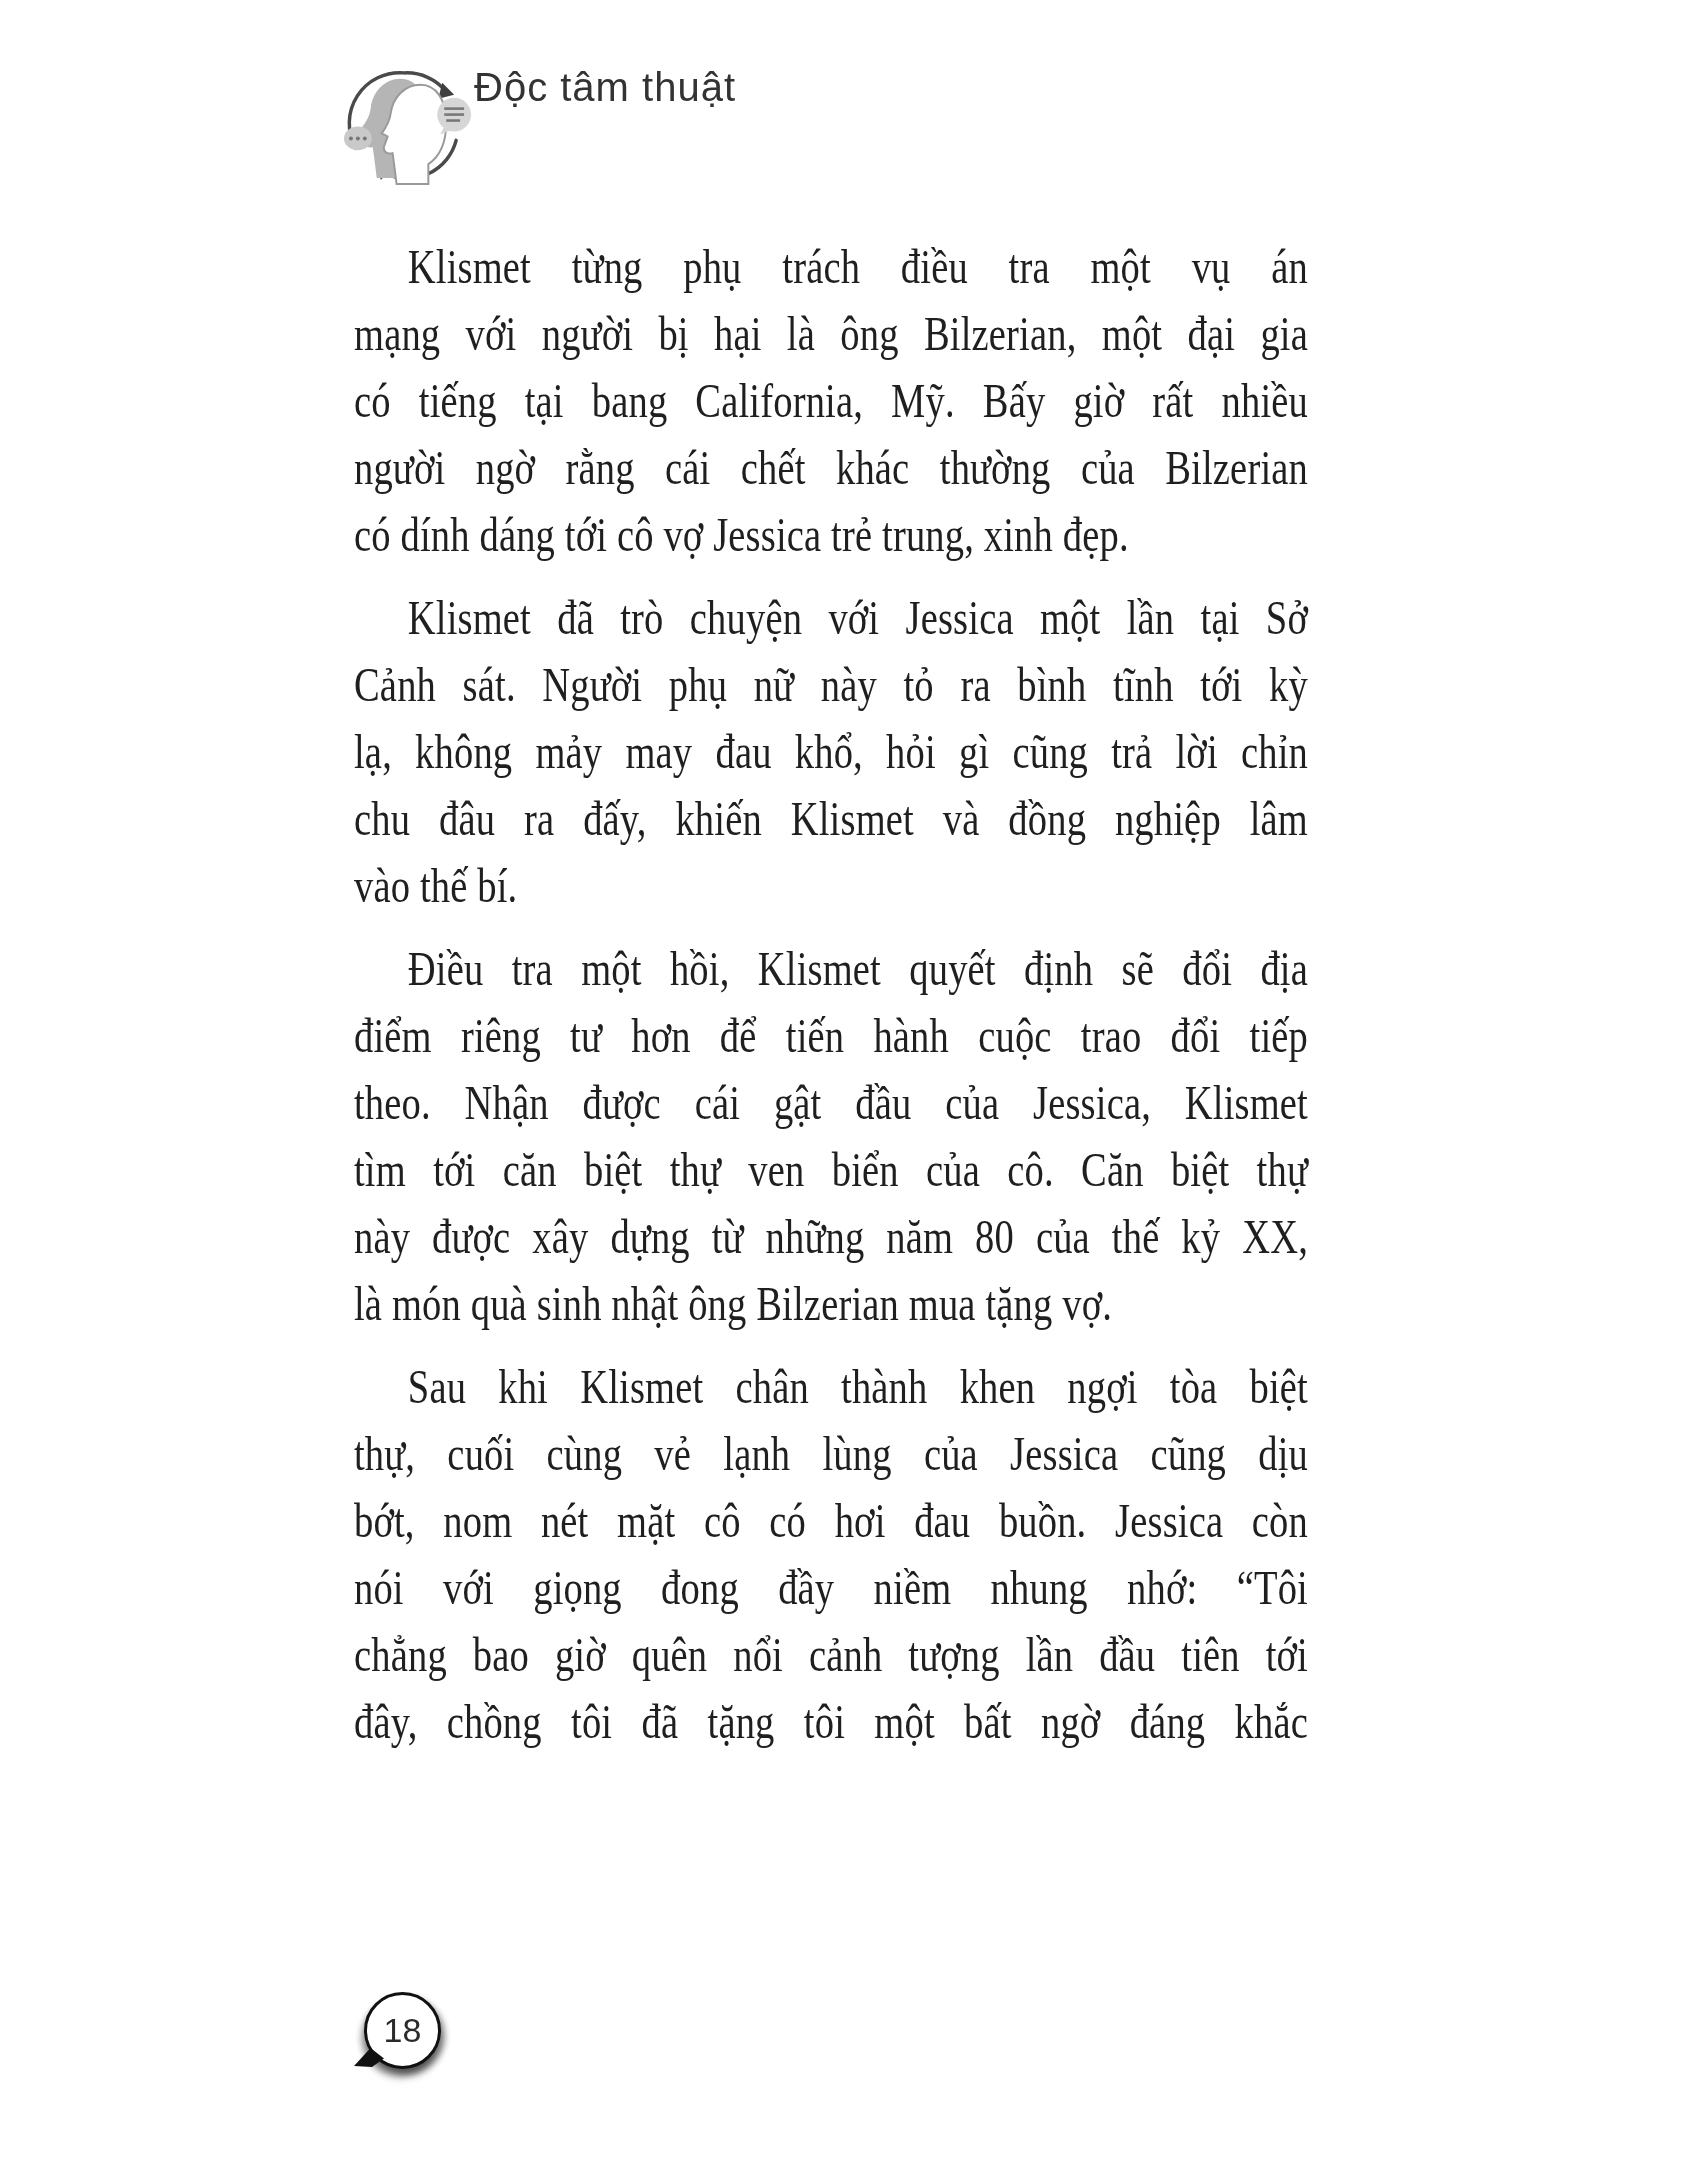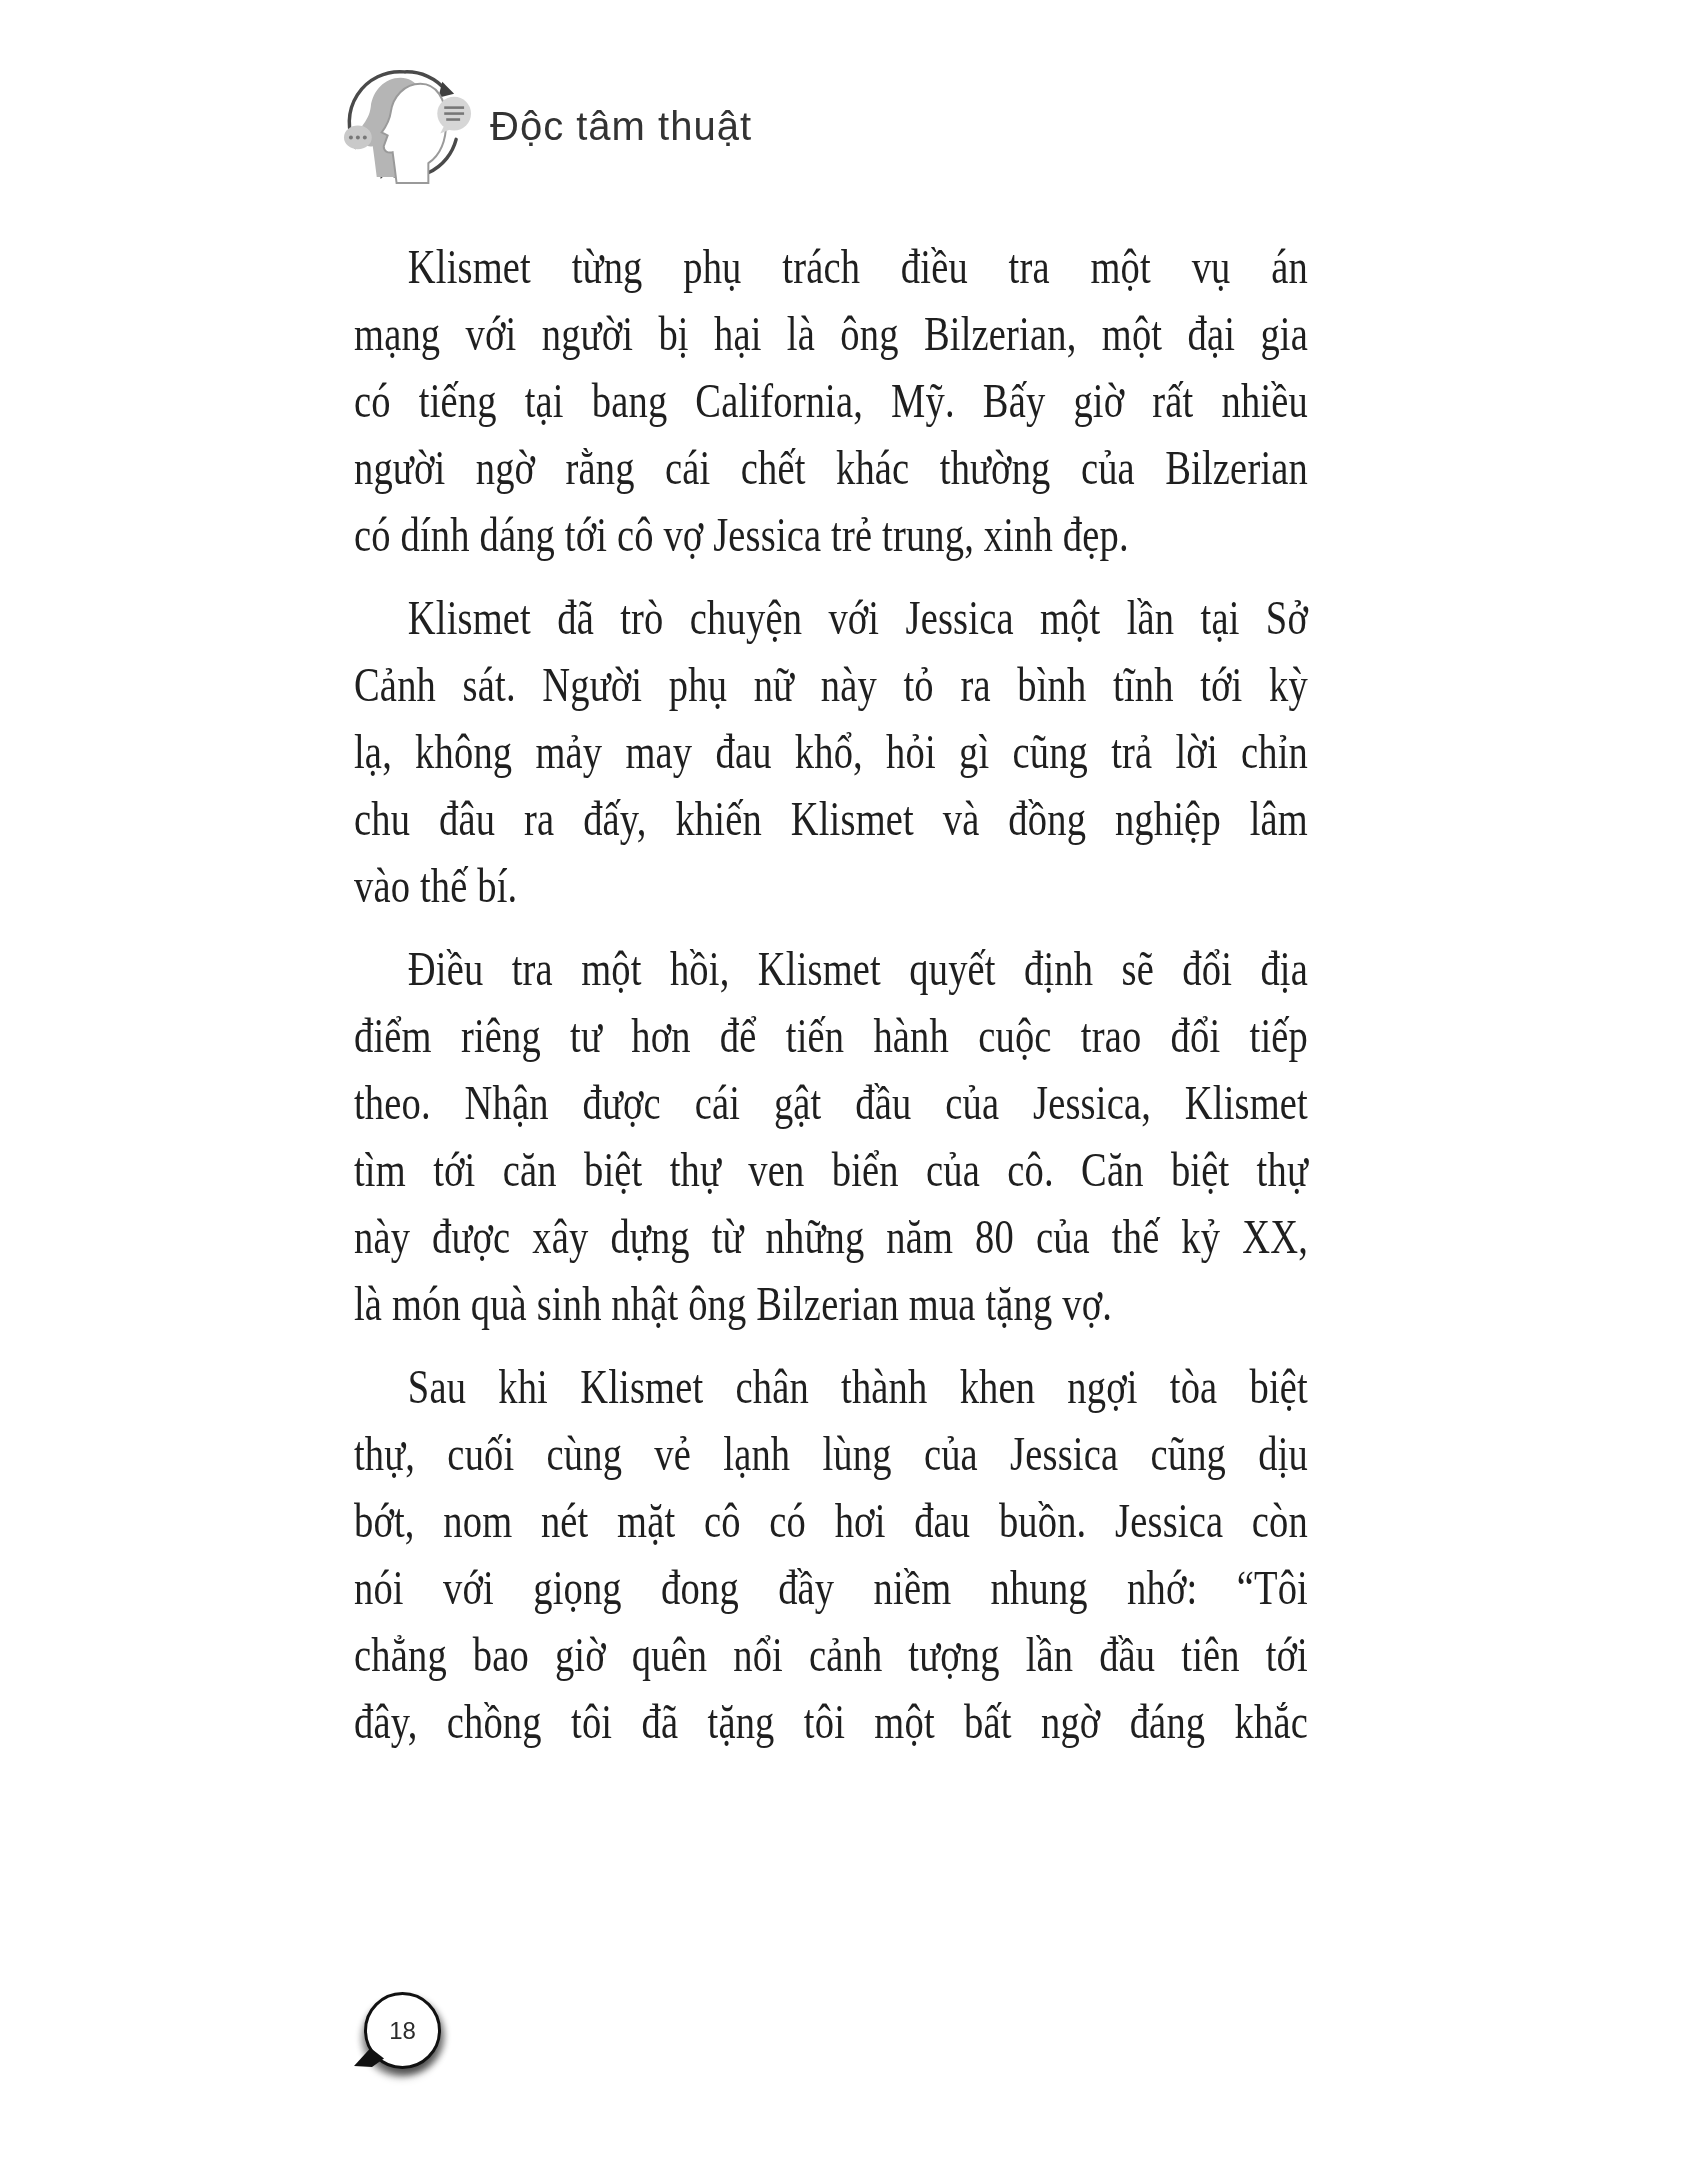--- a/index.html
+++ b/index.html
@@ -11,21 +11,21 @@
     font-family:"Liberation Serif","DejaVu Serif",serif;
     color:#1f1f1f;
     overflow:hidden;
   }
 
   
   .page-header{
     position:absolute;
     left:343px;top:59px;
     height:129px;
-    display:flex;align-items:center;gap:16px;
+    display:flex;align-items:flex-start;
   }
   .logo{width:131px;height:131px;flex:0 0 auto;}
   .title{
     font-family:"Liberation Sans","DejaVu Sans",sans-serif;
     font-size:40px;
     font-weight:400;
     letter-spacing:1px;
     color:#333333;
     padding-top:6px;
     white-space:nowrap;
@@ -56,21 +56,21 @@
   
   .page-bubble{
     position:absolute;
     left:364px;top:1992px;
     width:71px;height:71px;
     background:#ffffff;
     border:3px solid #111111;
     border-radius:50%;
     display:flex;align-items:center;justify-content:center;
     font-family:"Liberation Sans","DejaVu Sans",sans-serif;
-    font-size:24px;
+    font-size:34px;
     color:#2b2b2b;
     box-shadow:4px 5px 6px rgba(0,0,0,0.42),
                -3px 7px 6px rgba(0,0,0,0.30),
                0 9px 9px rgba(0,0,0,0.22);
   }
   .bubble-tail{
     position:absolute;
     left:-13px;bottom:-1px;
     width:30px;height:19px;
     background:#111111;

